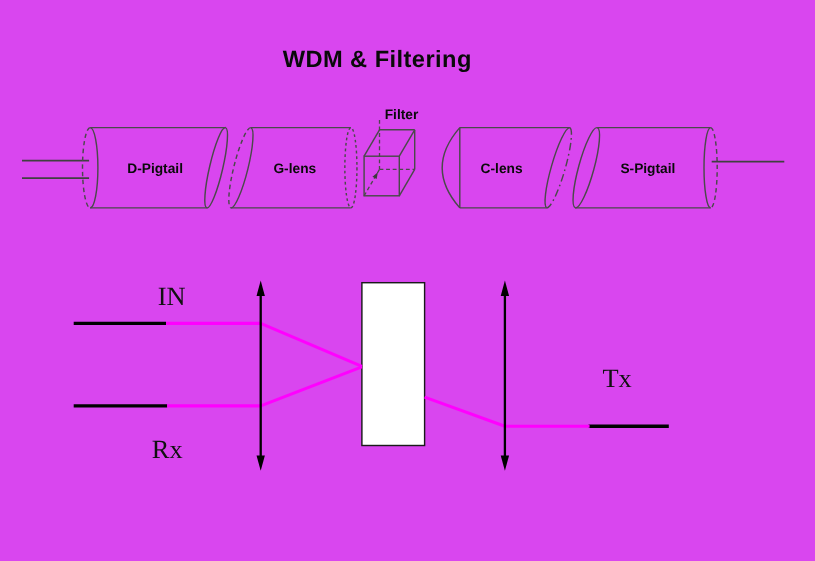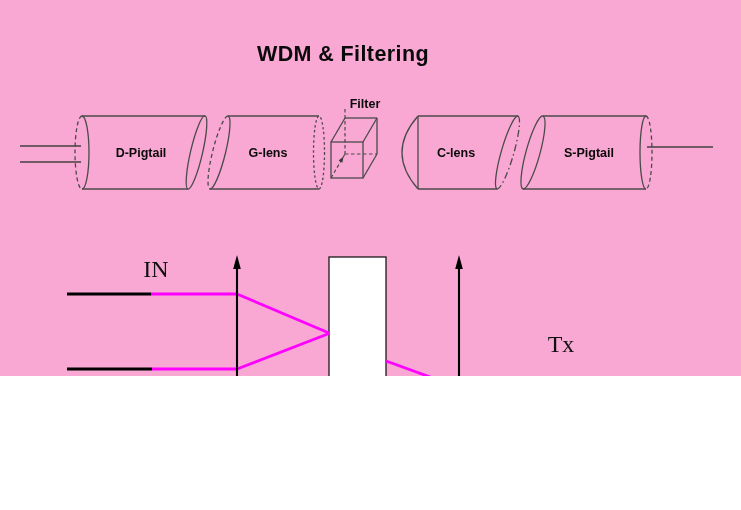--- a/index.html
+++ b/index.html
@@ -1,20 +1,20 @@
 <!DOCTYPE html>
 <html><head>
 <meta charset="utf-8">
 <style>
   html, body { margin: 0; padding: 0; background: #ffffff; }
   .canvas {
     position: relative;
     width: 741px;
-    height: 376px;
-    background: #f9a8d4;
+    height: 510px;
+    background: #d946ef;
     overflow: hidden;
     font-family: "Liberation Sans", sans-serif;
   }
   svg { display: block; }
 
   
   .title-text {
     font-family: "Liberation Sans", sans-serif;
     font-size: 21.5px;
     font-weight: 700;

